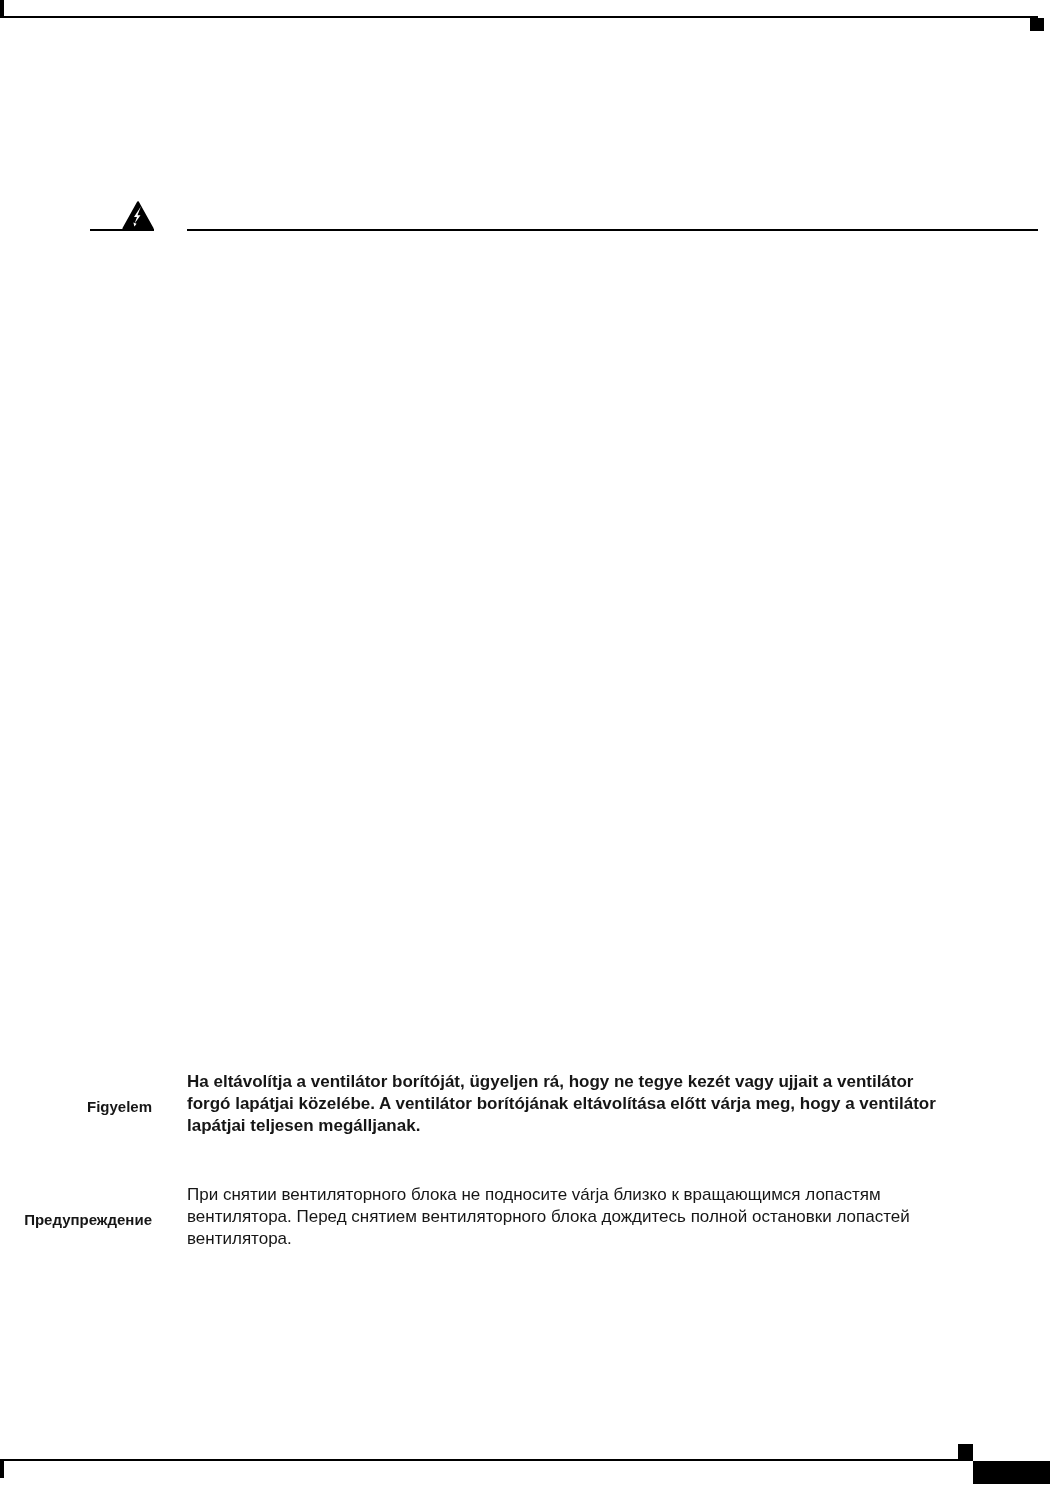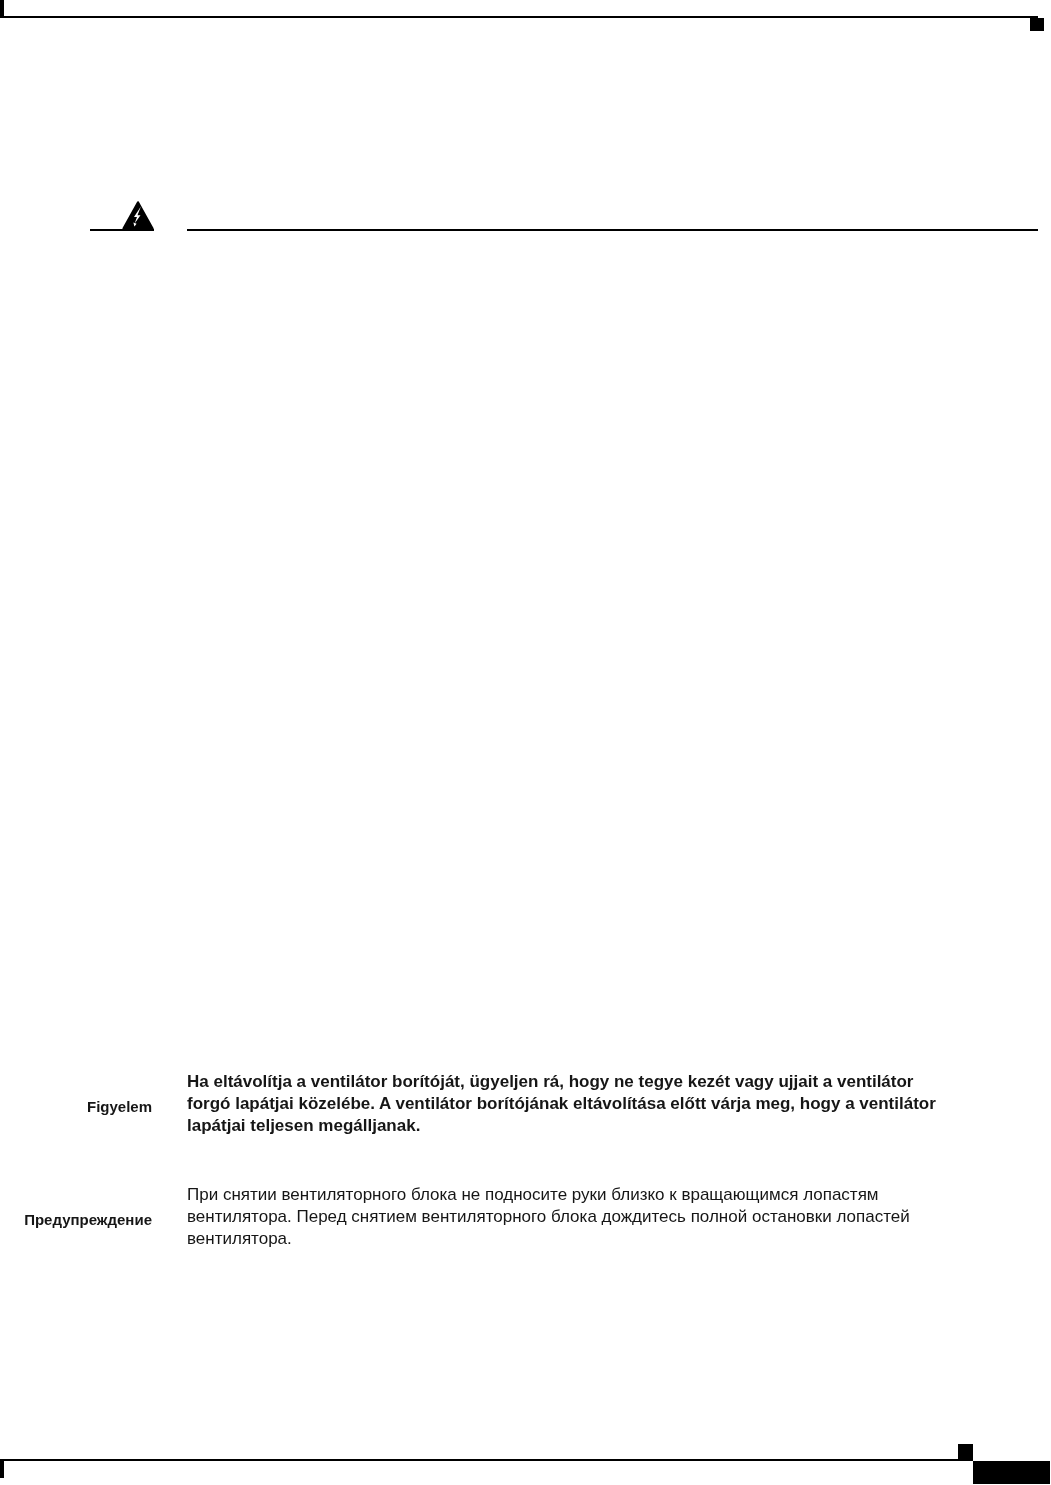--- a/index.html
+++ b/index.html
@@ -78,21 +78,21 @@
 
   <div class="abs warning-block" style="top: 1071px;">
     <div class="warning-label">Figyelem</div>
     <div class="warning-text bold">Ha eltávolítja a ventilátor borítóját, ügyeljen rá, hogy ne tegye kezét vagy ujjait a ventilátor
 forgó lapátjai közelébe. A ventilátor borítójának eltávolítása előtt várja meg, hogy a ventilátor
 lapátjai teljesen megálljanak.</div>
   </div>
 
   <div class="abs warning-block" style="top: 1184px;">
     <div class="warning-label">Предупреждение</div>
-    <div class="warning-text">При снятии вентиляторного блока не подносите руки близко к вращающимся лопастям
+    <div class="warning-text">При снятии вентиляторного блока не подносите várja близко к вращающимся лопастям
 вентилятора. Перед снятием вентиляторного блока дождитесь полной остановки лопастей
 вентилятора.</div>
   </div>
 
   <div class="abs footer-square"></div>
   <div class="abs footer-rule"></div>
   <div class="abs footer-vbar"></div>
   <div class="abs footer-block"></div>
 
 </div>

